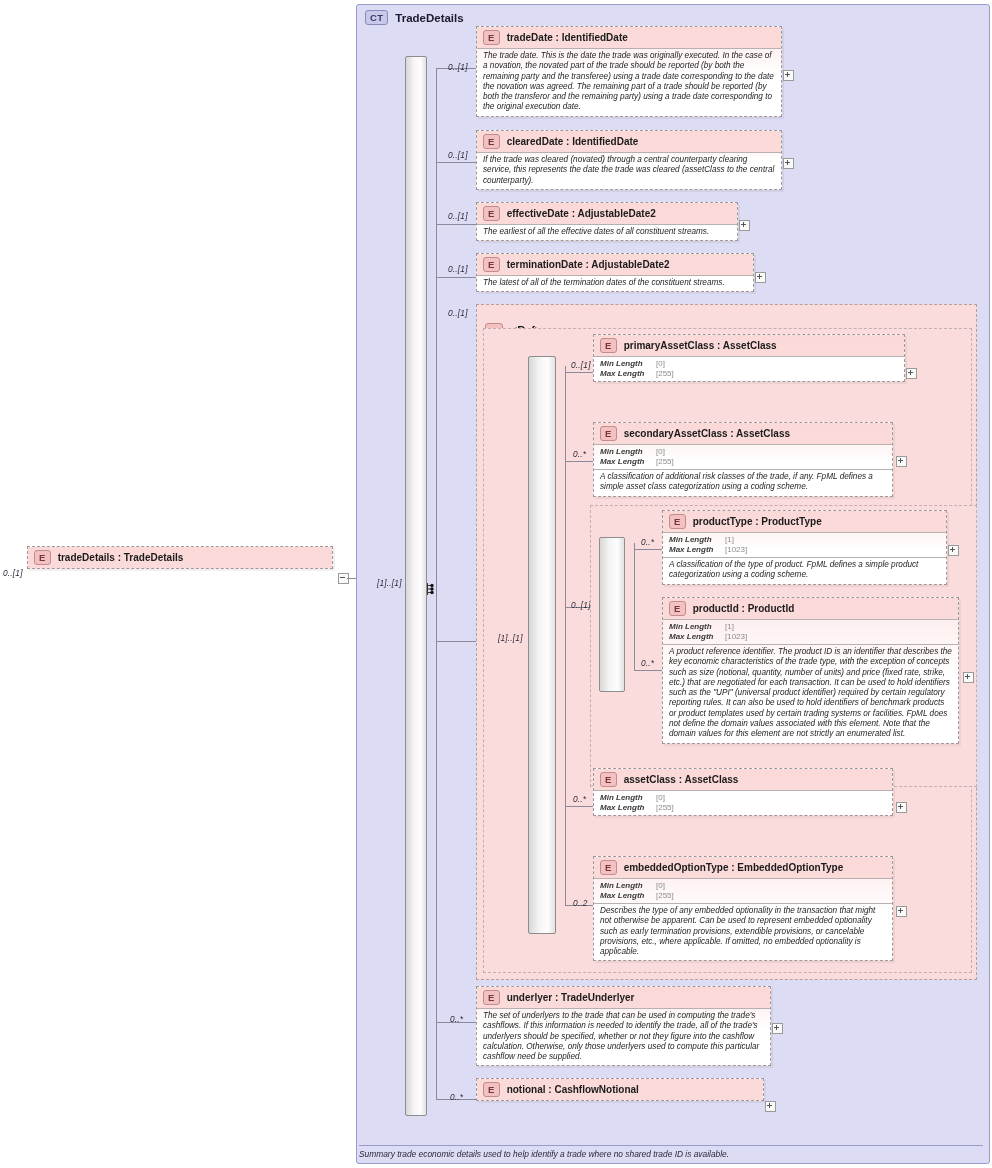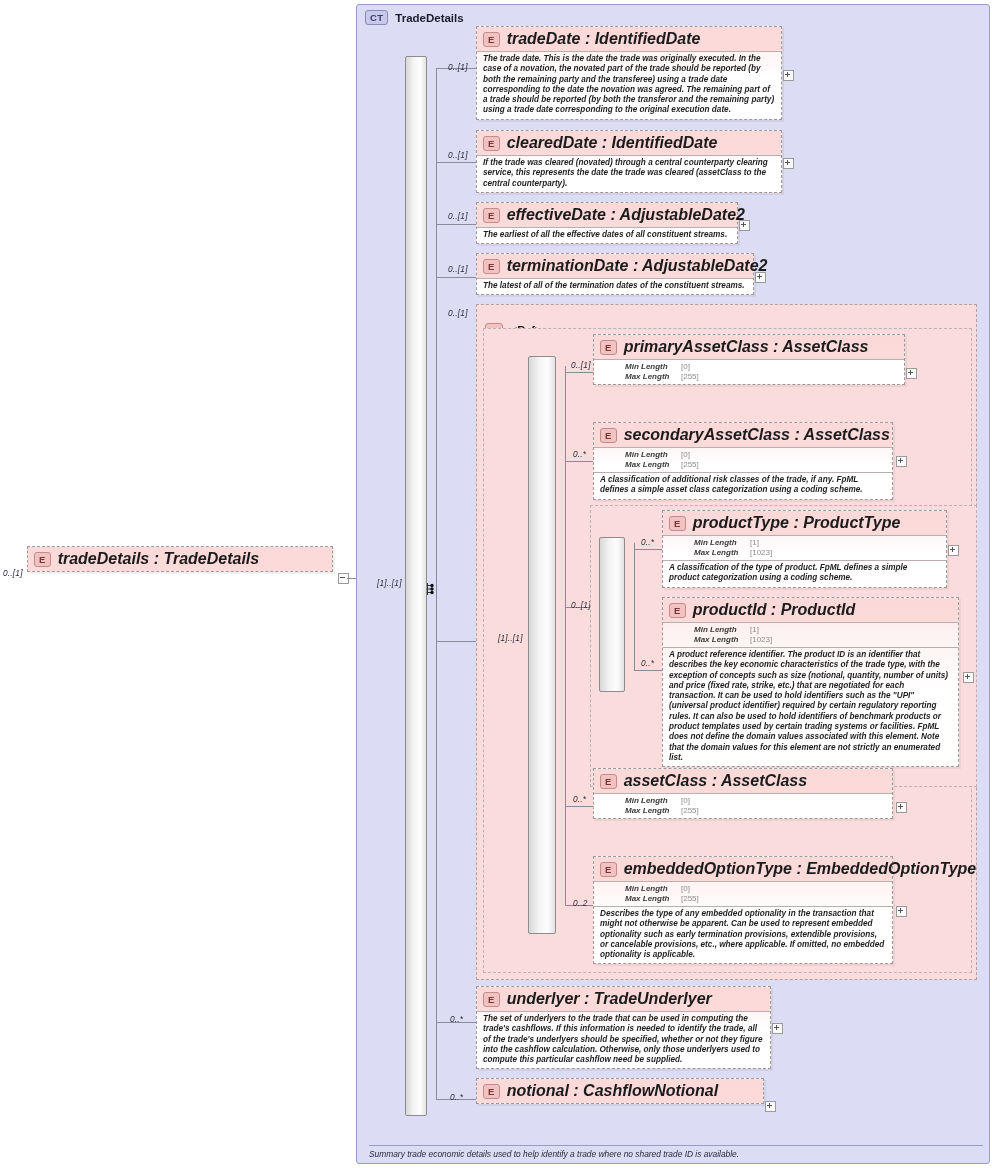--- a/index.html
+++ b/index.html
@@ -37,56 +37,55 @@
     color:#7a3636;
   }
   .badge.g{
     border:1px solid #c58a8a;
     background:#f2c2c2;
     color:#7a3636;
   }
   .ct-title{font-size:11.5px;font-weight:bold;color:#1a1a2e;}
 
   .ct-footer{
-    position:absolute;left:12px;right:6px;bottom:4px;
+    position:absolute;left:2px;right:6px;bottom:4px;
     border-top:1px solid #9a9ac8;
     padding-top:3px;
     font-size:8.4px;
     font-style:italic;
     color:#2a2a3a;
   }
 
   
   .ebox{
     background:linear-gradient(180deg,#fde9e9 0%,#ffffff 55%,#ffffff 100%);
     border:1px dashed #a09898;
     box-shadow:2px 2px 0 rgba(120,110,110,.10);
   }
   .ebox .ehead{
     display:flex;align-items:center;gap:7px;
     padding:3px 6px 3px 6px;
     background:linear-gradient(180deg,#fbd9d9 0%,#fbdada 100%);
   }
-  .ebox .ename{font-size:16px;font-weight:bold;color:#1b1b1b;white-space:nowrap;font-style:italic;}
+  .ebox .ename{font-size:10px;font-weight:bold;color:#1b1b1b;white-space:nowrap;}
   .ebox .facets{
     border-top:1px solid #b8b0b0;
     padding:2px 6px 2px 6px;
     font-size:8px;
   }
-  .ebox .facets .frow{display:flex;line-height:10px;margin-left:25px;}
+  .ebox .facets .frow{display:flex;line-height:10px;}
   .ebox .facets .fk{font-style:italic;font-weight:bold;color:#3a3a3a;width:56px;}
   .ebox .facets .fv{color:#8d8d8d;}
   .ebox .edoc{
     border-top:1px solid #b8b0b0;
     padding:2px 6px 3px 6px;
     font-size:8.2px;
     font-style:italic;
     color:#1e1e1e;
     line-height:10.3px;
-    font-weight:bold;
   }
 
   
   .gpanel{
     background:#fbdcdc;
     border:1px dashed #b0a0a0;
   }
   .gpanel .ghead{
     position:absolute;left:8px;top:5px;
     display:flex;align-items:center;gap:8px;

